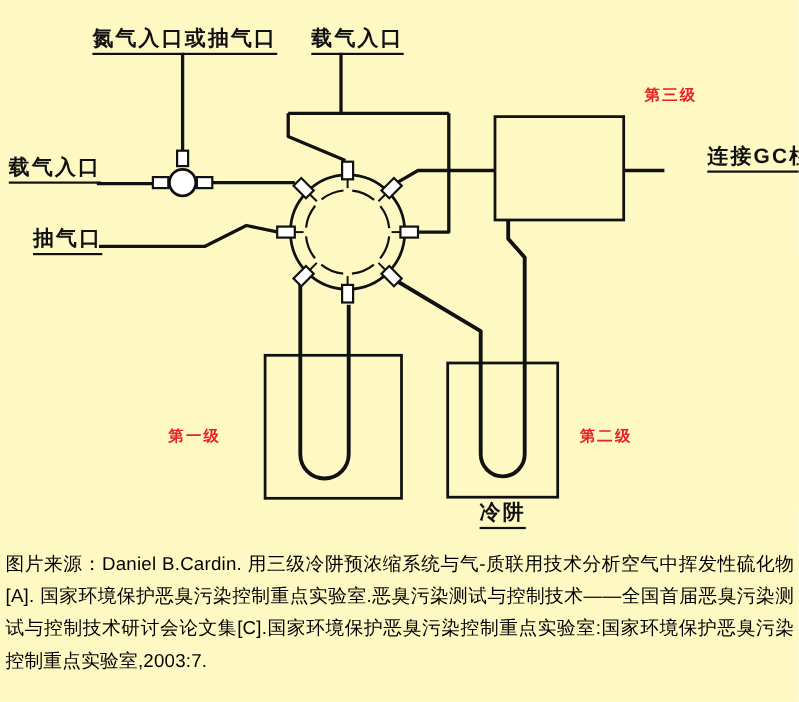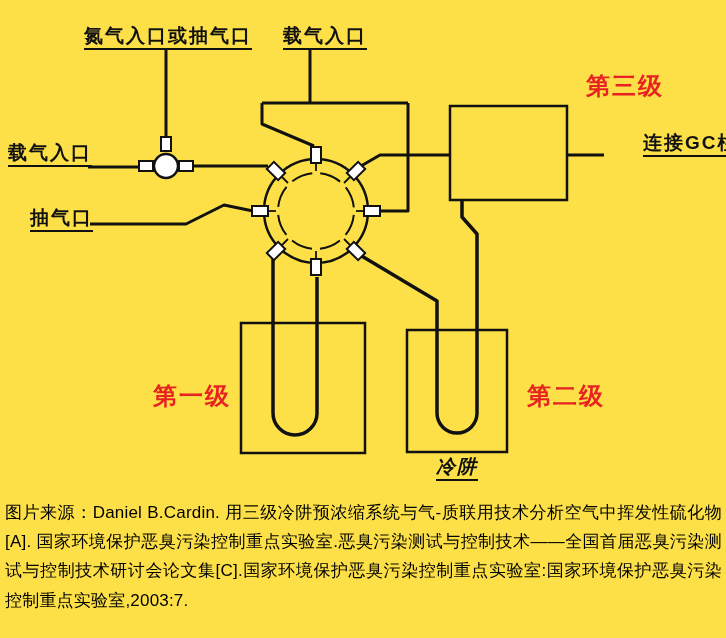--- a/index.html
+++ b/index.html
@@ -1,28 +1,28 @@
 <!DOCTYPE html>
 <html><head>
 <meta charset="utf-8">
 <style>
   * { margin:0; padding:0; box-sizing:border-box; }
   body { background:#fff; font-family:"Liberation Sans", sans-serif; }
   #stage {
-    position:relative; width:726px; height:638px; background:#fde047;
+    position:relative; width:726px; height:638px; background:#fef9c3;
     overflow:hidden; color:#111;
   }
   #diagram-svg { position:absolute; left:0; top:0; }
   .lbl {
     position:absolute; font-size:19px; font-weight:bold; color:#111;
     line-height:23px; letter-spacing:2px; white-space:nowrap;
   }
   .lbl.ul { border-bottom:2px solid #111; padding-bottom:1px; }
   .stage-lbl {
-    position:absolute; font-size:24px; font-weight:bold; color:#e82222;
+    position:absolute; font-size:14px; font-weight:bold; color:#e82222;
     line-height:24px; letter-spacing:2px; white-space:nowrap;
   }
   .caption {
     position:absolute; left:5px; top:498px; width:717px;
     font-size:17px; font-weight:normal; color:#000; line-height:1.72;
     letter-spacing:0.2px; text-align:justify;
   }
 </style>
 </head>
 <body>
@@ -107,17 +107,17 @@
 
   <div class="lbl ul" style="left:8px; top:141px;">载气入口</div>
 
   <div class="lbl ul" style="left:30px; top:206px;">抽气口</div>
 
   <div class="stage-lbl" style="left:153px; top:384px;">第一级</div>
 
   <div class="stage-lbl" style="left:527px; top:384px;">第二级</div>
 
 
-  <div class="lbl ul" style="left:436px; top:455px;font-style:italic;">冷阱</div>
+  <div class="lbl ul" style="left:436px; top:455px;">冷阱</div>
 
   <div class="caption">图片来源：Daniel B.Cardin. 用三级冷阱预浓缩系统与气-质联用技术分析空气中挥发性硫化物[A]. 国家环境保护恶臭污染控制重点实验室.恶臭污染测试与控制技术——全国首届恶臭污染测试与控制技术研讨会论文集[C].国家环境保护恶臭污染控制重点实验室:国家环境保护恶臭污染控制重点实验室,2003:7.</div>
 
 </div>
 
 </body></html>

